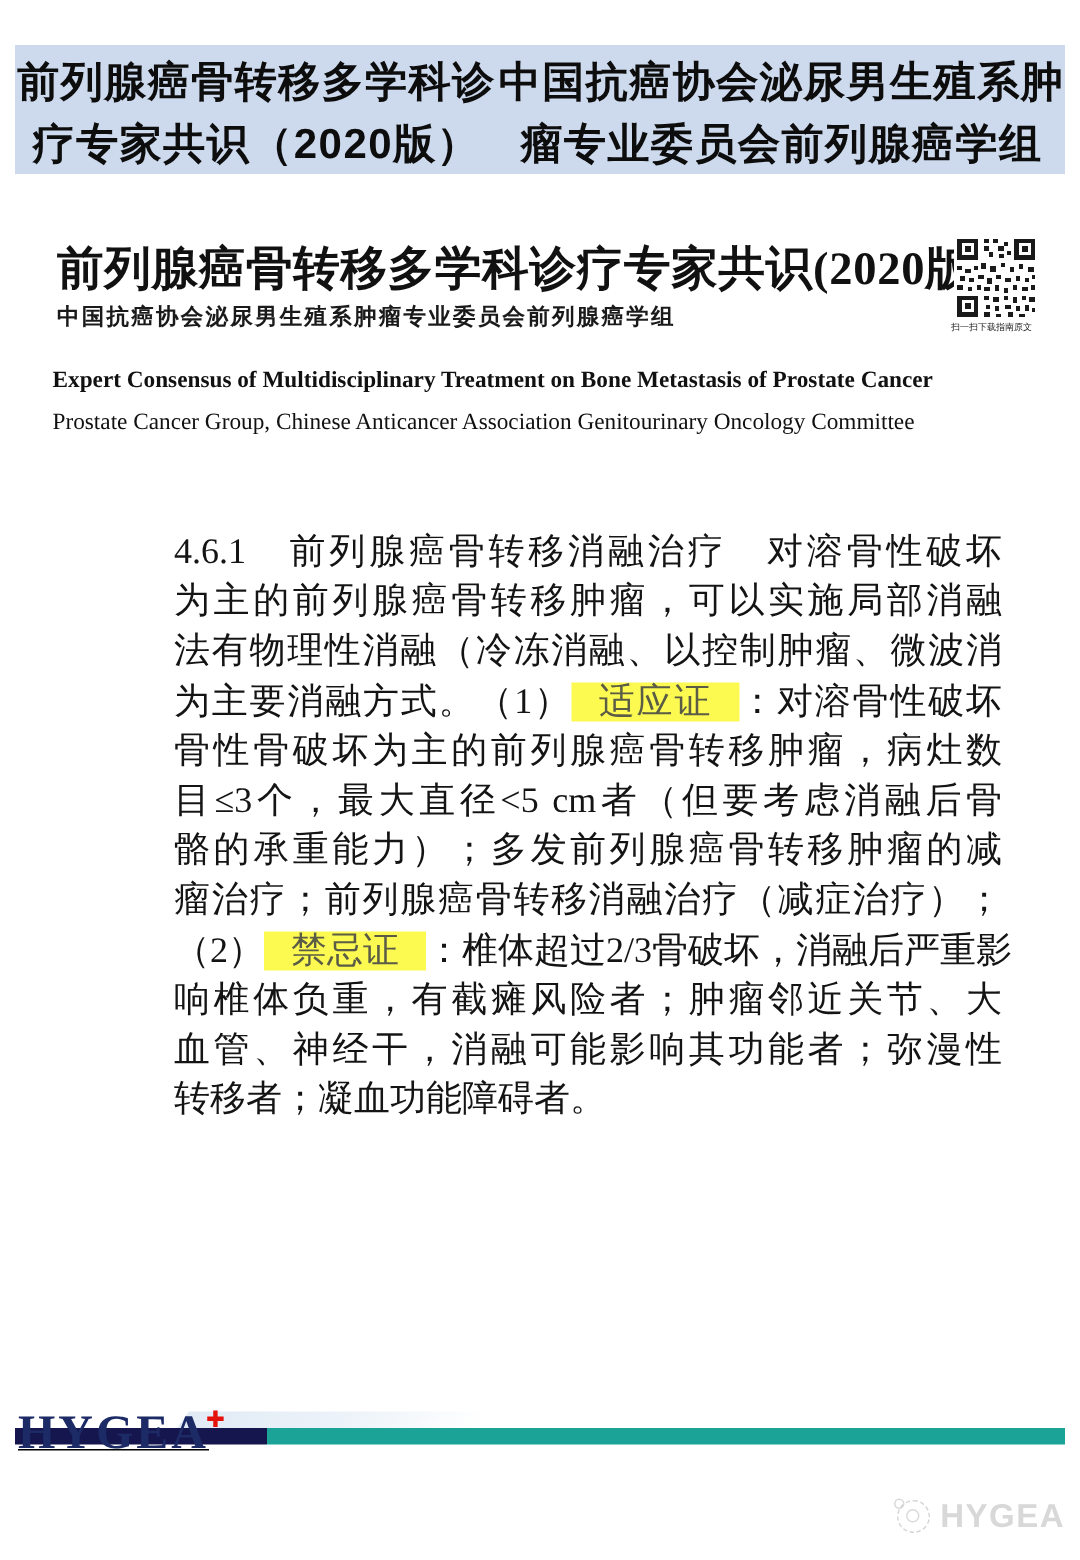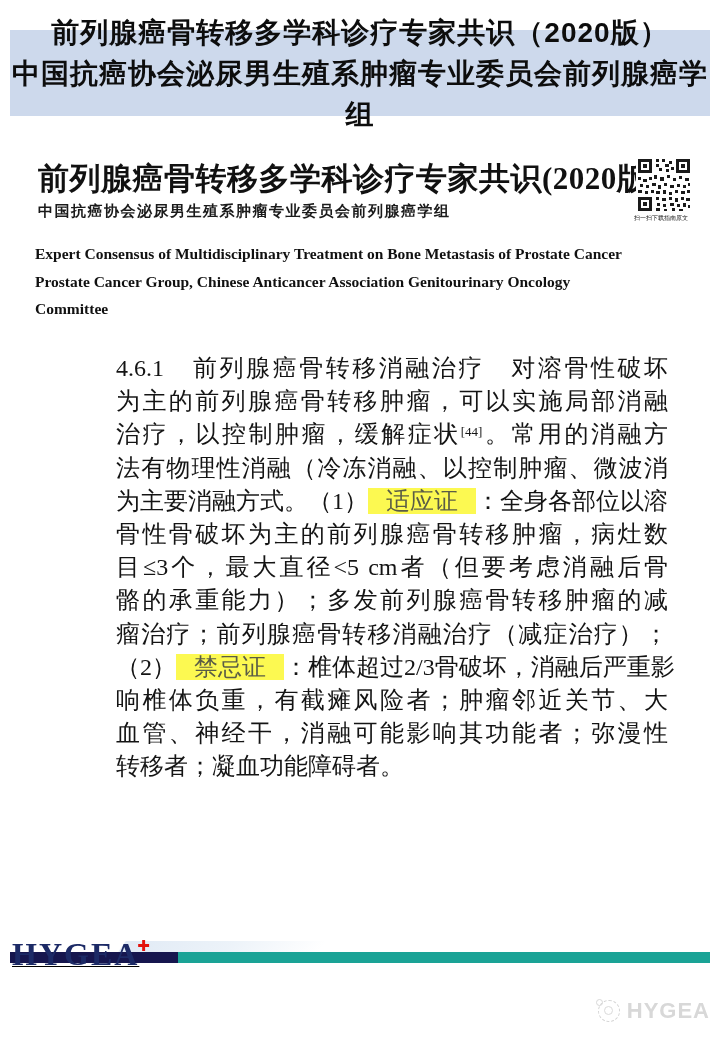--- a/index.html
+++ b/index.html
@@ -3,22 +3,23 @@
 <meta charset="utf-8">
 <style>
   html,body{margin:0;padding:0;}
   body{
     width:720px;height:1040px;position:relative;background:#ffffff;overflow:hidden;
     font-family:"Liberation Serif","DejaVu Serif",serif;
   }
   
   .banner{
     position:absolute;left:10px;top:30px;width:700px;height:86px;
-    background:#cdd9ec;display:flex;flex-direction:column;justify-content:center;
+    background:#cdd9ec;display:flex;flex-direction:row;justify-content:center;
     text-align:center;
+    align-items:flex-end;
   }
   .banner-line{
     font-family:"Liberation Sans","DejaVu Sans",sans-serif;
     font-weight:700;font-size:28px;line-height:41px;color:#0d0d0d;letter-spacing:1px;
   }
   
   .title-zh{
     position:absolute;left:38px;top:158px;width:590px;
     font-size:31px;font-weight:700;color:#111;letter-spacing:0.5px;white-space:nowrap;
   }
@@ -27,21 +28,21 @@
     font-size:15px;font-weight:600;color:#1a1a1a;letter-spacing:1.5px;white-space:nowrap;
   }
   .qr{position:absolute;left:636px;top:157px;width:56px;height:56px;}
   .qr svg{display:block;}
   .qr-caption{
     position:absolute;left:634px;top:214px;width:62px;
     font-size:6px;color:#222;letter-spacing:0;white-space:nowrap;
     font-family:"Liberation Sans","DejaVu Sans",sans-serif;
   }
   .en-block{position:absolute;left:35px;top:240px;width:600px;}
-  .en-line{font-size:15.5px;line-height:27.5px;color:#111;font-weight:bold;}
+  .en-line{font-size:15.5px;line-height:27.5px;color:#111;}
   .en-line.b{font-weight:700;}
   
   .body-par{
     position:absolute;left:85px;top:352px;width:552px;
     font-size:24px;color:#141414;margin-left:31px;
   }
   .bline{
     line-height:33.2px;height:33.2px;white-space:nowrap;
     text-align:justify;text-align-last:justify;
   }
@@ -167,23 +168,22 @@
 <div class="qr-caption">扫一扫下载指南原文</div>
 
 <div class="en-block">
   <div class="en-line b">Expert Consensus of Multidisciplinary Treatment on Bone Metastasis of Prostate Cancer</div>
   <div class="en-line">Prostate Cancer Group, Chinese Anticancer Association Genitourinary Oncology Committee</div>
 </div>
 
 <div class="body-par">
   <div class="bline">4.6.1　前列腺癌骨转移消融治疗　对溶骨性破坏</div>
   <div class="bline">为主的前列腺癌骨转移肿瘤，可以实施局部消融</div>
-  <div class="bline"><span>治疗，以控制肿瘤，缓解症状</span><sup class="cite">[44]</sup><span>。常用的消融方</span></div>
   <div class="bline">法有物理性消融（冷冻消融、以控制肿瘤、微波消</div>
-  <div class="bline"><span>为主要消融方式。（1）</span><span class="hl">适应证</span><span>：全身各部位以溶</span></div>
+  <div class="bline"><span>为主要消融方式。（1）</span><span class="hl">适应证</span><span>：对溶骨性破坏</span></div>
   <div class="bline">骨性骨破坏为主的前列腺癌骨转移肿瘤，病灶数</div>
   <div class="bline">目≤3个，最大直径&lt;5 cm者（但要考虑消融后骨</div>
   <div class="bline">骼的承重能力）；多发前列腺癌骨转移肿瘤的减</div>
   <div class="bline">瘤治疗；前列腺癌骨转移消融治疗（减症治疗）；</div>
   <div class="bline"><span>（2）</span><span class="hl">禁忌证</span><span>：椎体超过2/3骨破坏，消融后严重影</span></div>
   <div class="bline">响椎体负重，有截瘫风险者；肿瘤邻近关节、大</div>
   <div class="bline">血管、神经干，消融可能影响其功能者；弥漫性</div>
   <div class="bline last">转移者；凝血功能障碍者。</div>
 </div>
 

